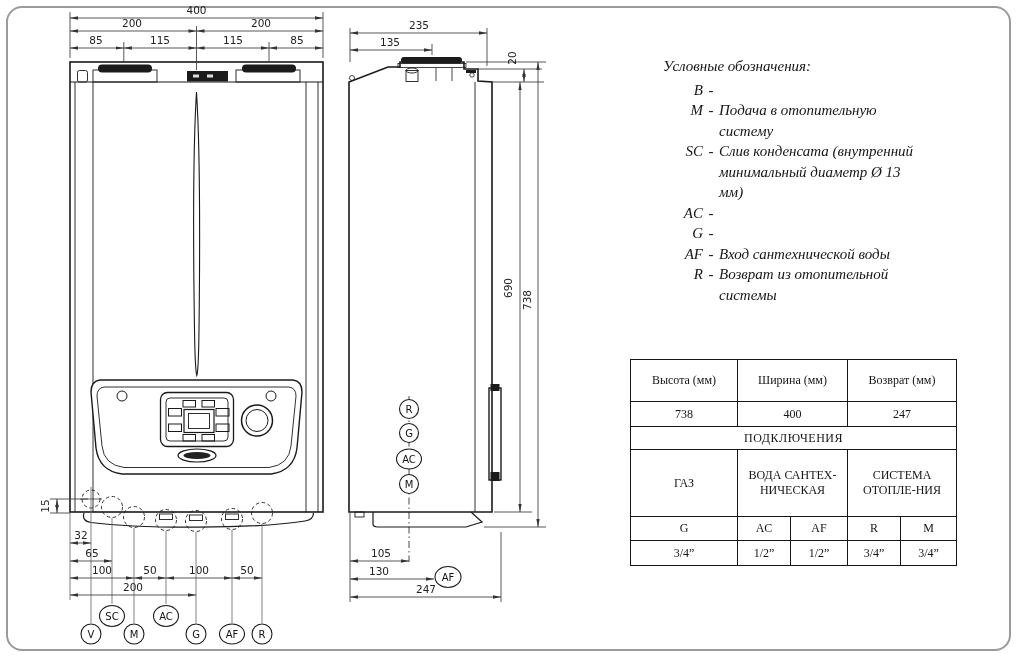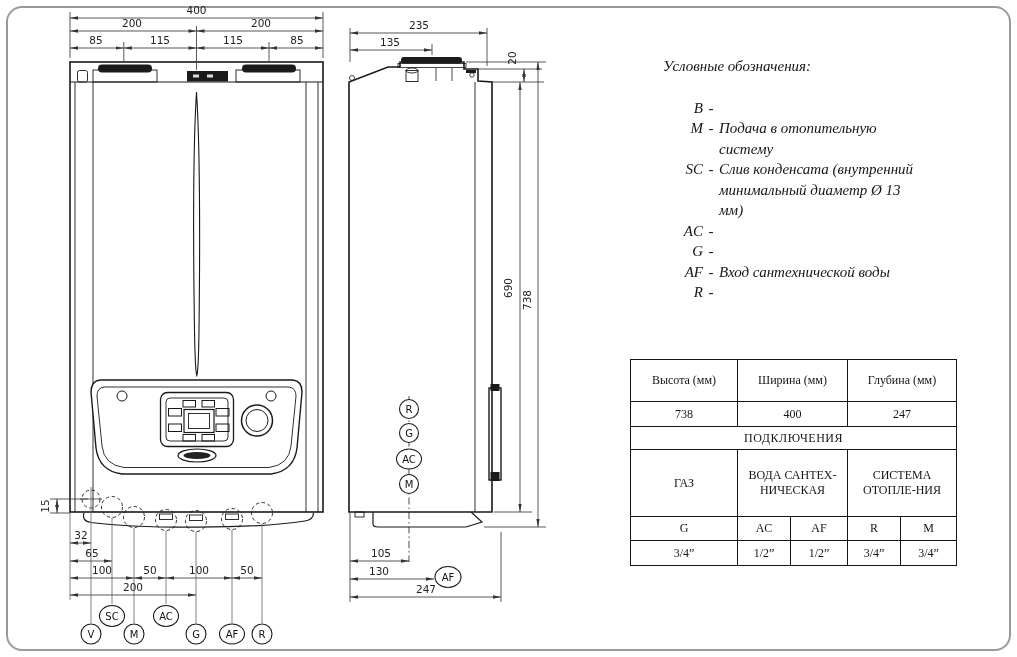--- a/index.html
+++ b/index.html
@@ -6,21 +6,21 @@
   .page{position:relative;width:1017px;height:657px;background:#fff;overflow:hidden;
         font-family:"Liberation Serif",serif;color:#111;}
   .frame{position:absolute;left:6px;top:6px;right:6px;bottom:6px;
          border:2px solid #9a9a9a;border-radius:16px;pointer-events:none;}
   svg text{font-family:"DejaVu Sans",sans-serif;}
   .dimtxt{font-size:10.5px;fill:#222;text-anchor:middle;}
   .porttxt{font-size:10px;fill:#111;text-anchor:middle;}
   
   .legend{position:absolute;left:663px;top:56px;width:305px;
           font-style:italic;font-size:15px;line-height:20.5px;color:#151515;}
-  .legend-title{margin-bottom:21px;}
+  .legend-title{margin-bottom:3px;}
   .legend-item{display:grid;grid-template-columns:40px 16px 206px;}
   .legend-item .k{text-align:right;}
   .legend-item .s{text-align:center;}
   
   .spec{position:absolute;left:630px;top:359px;width:326px;border-collapse:collapse;
         table-layout:fixed;font-size:12px;color:#151515;}
   .spec td{border:1.6px solid #151515;text-align:center;vertical-align:middle;
            padding:1px 2px;line-height:1.22;}
   .spec td.narrow{padding:1px 13px;}
   .spec .hdr{height:42px;}
@@ -289,36 +289,37 @@
       <span class="s">-</span>
     </div>
     <div class="legend-item">
       <span class="k">AF</span>
       <span class="s">-</span>
       <span class="t">Вход сантехнической воды</span>
     </div>
     <div class="legend-item">
       <span class="k">R</span>
       <span class="s">-</span>
+      <span class="t">Возврат из отопительной системы</span>
     </div>
   </div>
 
   <table class="spec">
     <colgroup>
         <col style="width:107px">
         <col style="width:53px">
         <col style="width:57px">
         <col style="width:53px">
         <col style="width:56px">
       </colgroup>
     <tbody>
         <tr class="hdr">
       <td class="narrow">Высота (мм)</td>
       <td class="narrow" colspan="2">Ширина (мм)</td>
-      <td colspan="2">Глубина (мм)</td>
+      <td colspan="2">Возврат (мм)</td>
     </tr>
     <tr class="vals">
       <td>738</td>
       <td colspan="2">400</td>
       <td colspan="2">247</td>
     </tr>
     <tr class="section">
       <td colspan="5">ПОДКЛЮЧЕНИЯ</td>
     </tr>
     <tr class="groups">

